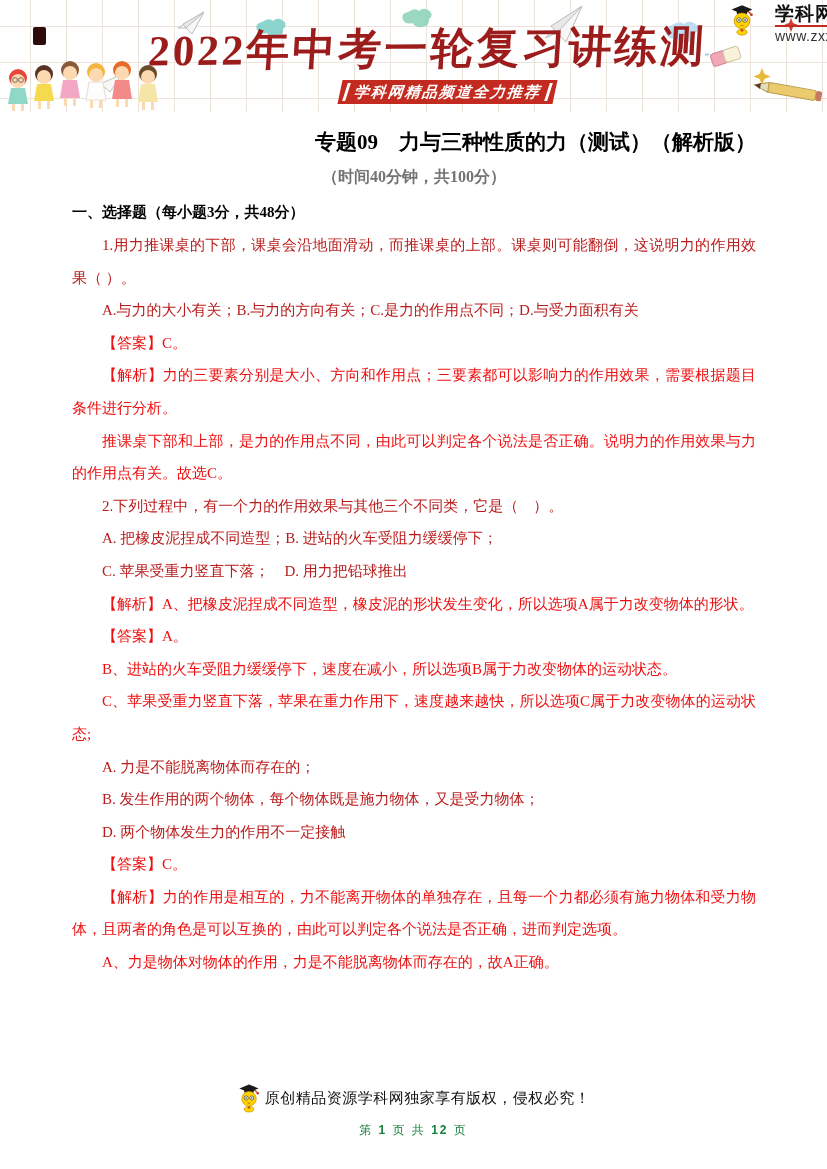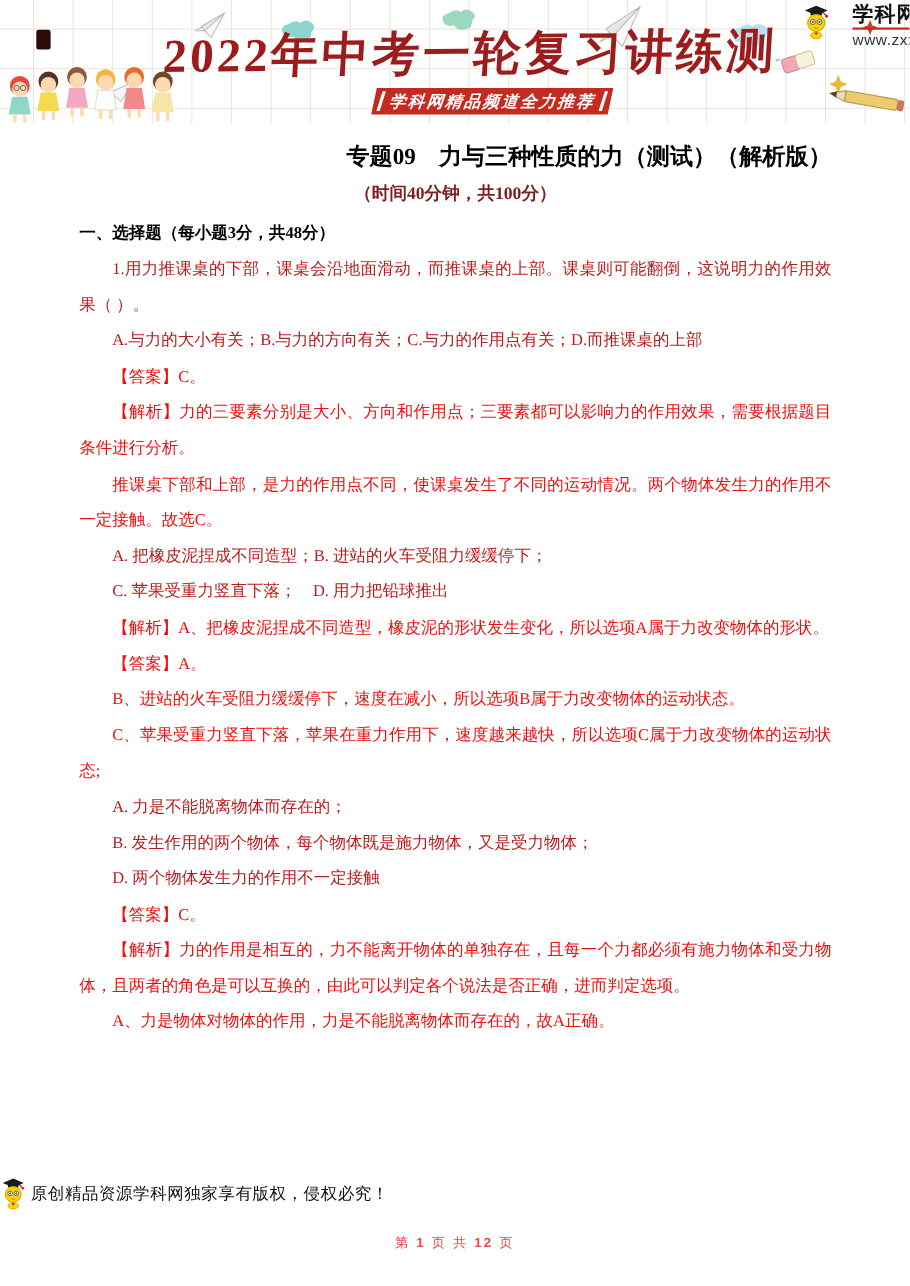--- a/index.html
+++ b/index.html
@@ -95,21 +95,21 @@
     font-size: 21px;
     font-weight: bold;
     color: #000000;
     line-height: 32px;
     margin-top: 2px;
   }
   .doc-subtitle {
     text-align: center;
     font-size: 16px;
     font-weight: bold;
-    color: #7f1d1d;
+    color: #737373;
     line-height: 33px;
     margin-top: 2px;
   }
   .section-heading {
     font-size: 15px;
     font-weight: bold;
     color: #000000;
     line-height: 33px;
     margin-top: 3px;
   }
@@ -125,32 +125,32 @@
   }
   .para.red { color: var(--answer-red, #ee1010); }
 
   
   .footer {
     position: absolute;
     left: 0; bottom: 30px; width: 827px;
     text-align: center;
   }
   .copyright-row {
-    display: flex; align-items: center; 
+    display: flex; align-items: center; justify-content: center;
     gap: 4px;
   }
   .footer-mascot { width: 24px; height: 30px; }
   .copyright-text {
     font-family: "Liberation Sans", sans-serif;
     font-size: 15px; color: #111111; letter-spacing: 0.5px;
   }
   .page-number {
-    margin-top: 22px;
-    font-family: "Liberation Sans", sans-serif;
-    font-size: 12px; color: #ef4444; letter-spacing: 2px;
+    margin-top: 9px;
+    font-family: "Liberation Sans", sans-serif;
+    font-size: 12px; color: #15803d; letter-spacing: 2px;
   }
   .page-number b { font-weight: bold; }
 </style>
 </head>
 <body>
 
 <div class="page">
 
   <header class="banner">
 
@@ -270,24 +270,25 @@
       </div>
     </div>
   </header>
 
   <main class="main">
     <h1 class="doc-title">专题09　力与三种性质的力（测试）（解析版）</h1>
     <div class="doc-subtitle">（时间40分钟，共100分）</div>
     <div class="section-heading">一、选择题（每小题3分，共48分）</div>
     <section class="paras">
         <p class="para">1.用力推课桌的下部，课桌会沿地面滑动，而推课桌的上部。课桌则可能翻倒，这说明力的作用效果（  ）。</p>
-        <p class="para">A.与力的大小有关；B.与力的方向有关；C.与力的作用点有关；D.而推课桌的上部</p>
+        <p class="para">A.与力的大小有关；B.与力的方向有关；C.是力的作用点不同；D.与受力面积有关</p>
         <p class="para red">【答案】C。</p>
         <p class="para red">【解析】力的三要素分别是大小、方向和作用点；三要素都可以影响力的作用效果，需要根据题目条件进行分析。</p>
-        <p class="para red">推课桌下部和上部，是力的作用点不同，使课桌发生了不同的运动情况。两个物体发生力的作用不一定接触。故选C。</p>
+        <p class="para red">推课桌下部和上部，是力的作用点不同，由此可以判定各个说法是否正确。说明力的作用效果与力的作用点有关。故选C。</p>
+        <p class="para">2.下列过程中，有一个力的作用效果与其他三个不同类，它是（　）。</p>
         <p class="para">A. 把橡皮泥捏成不同造型；B. 进站的火车受阻力缓缓停下；</p>
         <p class="para">C. 苹果受重力竖直下落；　D. 用力把铅球推出</p>
         <p class="para red">【解析】A、把橡皮泥捏成不同造型，橡皮泥的形状发生变化，所以选项A属于力改变物体的形状。</p>
         <p class="para red">【答案】A。</p>
         <p class="para red">B、进站的火车受阻力缓缓停下，速度在减小，所以选项B属于力改变物体的运动状态。</p>
         <p class="para red">C、苹果受重力竖直下落，苹果在重力作用下，速度越来越快，所以选项C属于力改变物体的运动状态;</p>
         <p class="para">A. 力是不能脱离物体而存在的；</p>
         <p class="para">B. 发生作用的两个物体，每个物体既是施力物体，又是受力物体；</p>
         <p class="para">D. 两个物体发生力的作用不一定接触</p>
         <p class="para red">【答案】C。</p>

